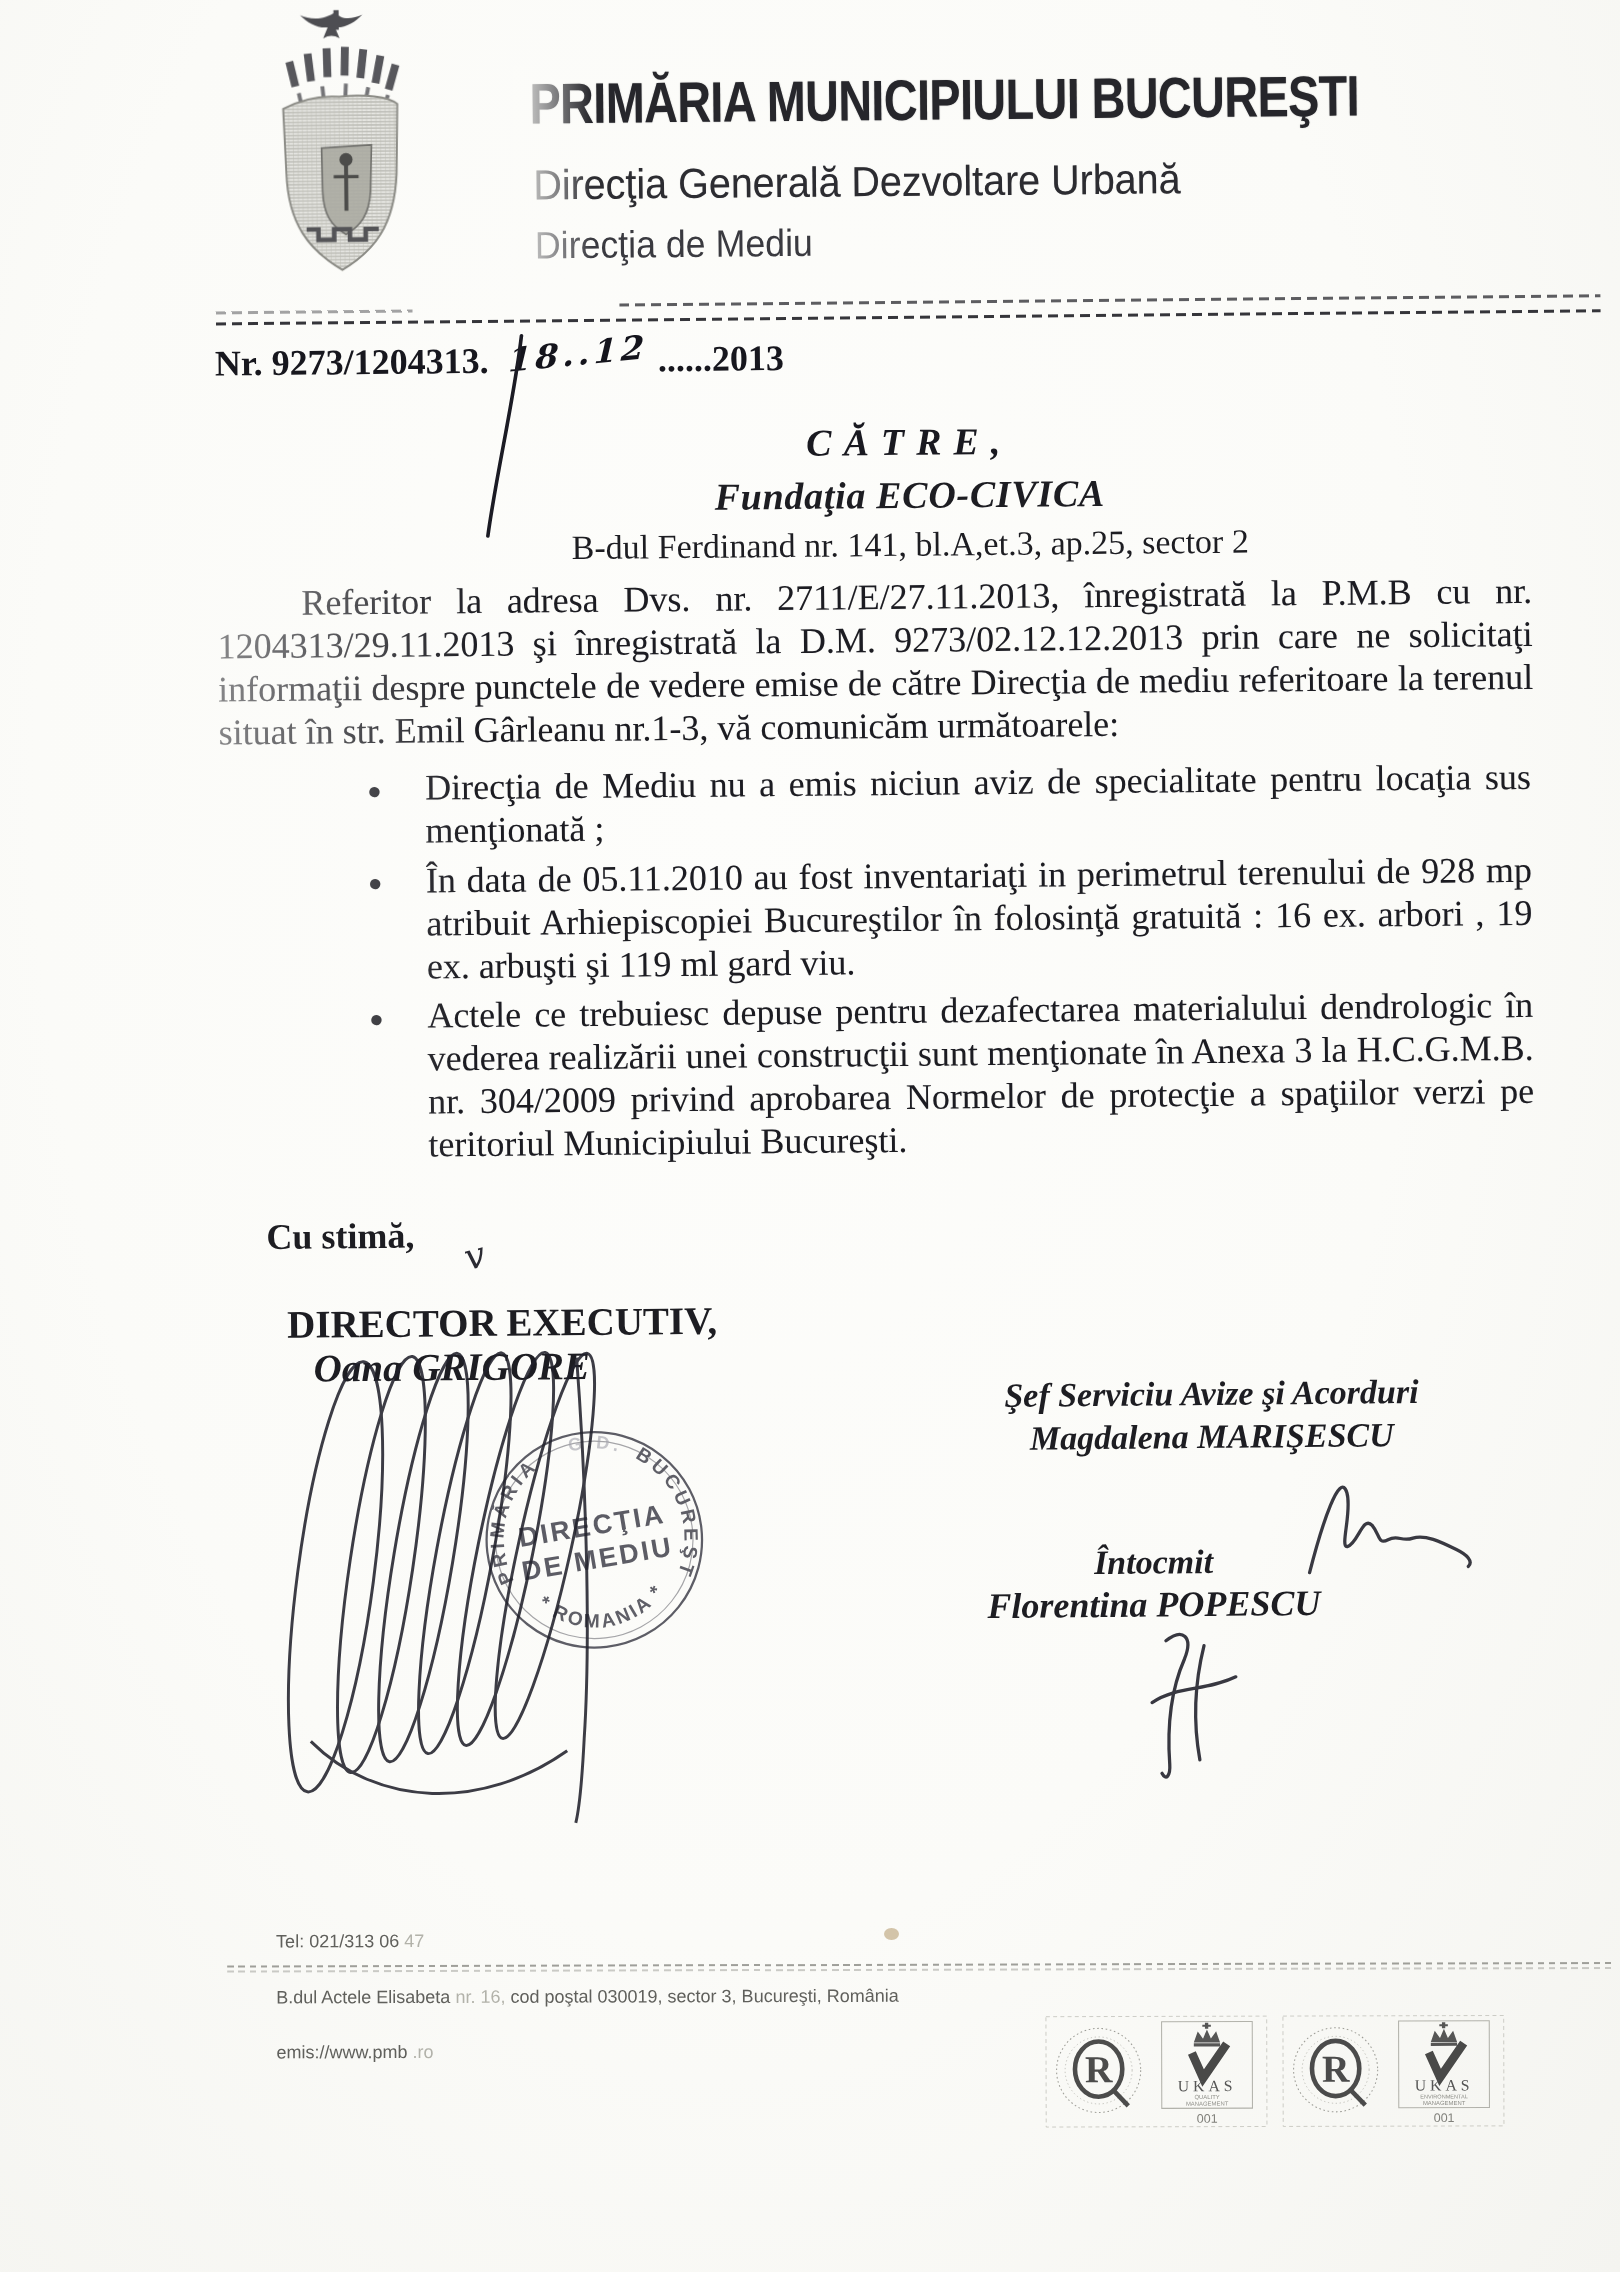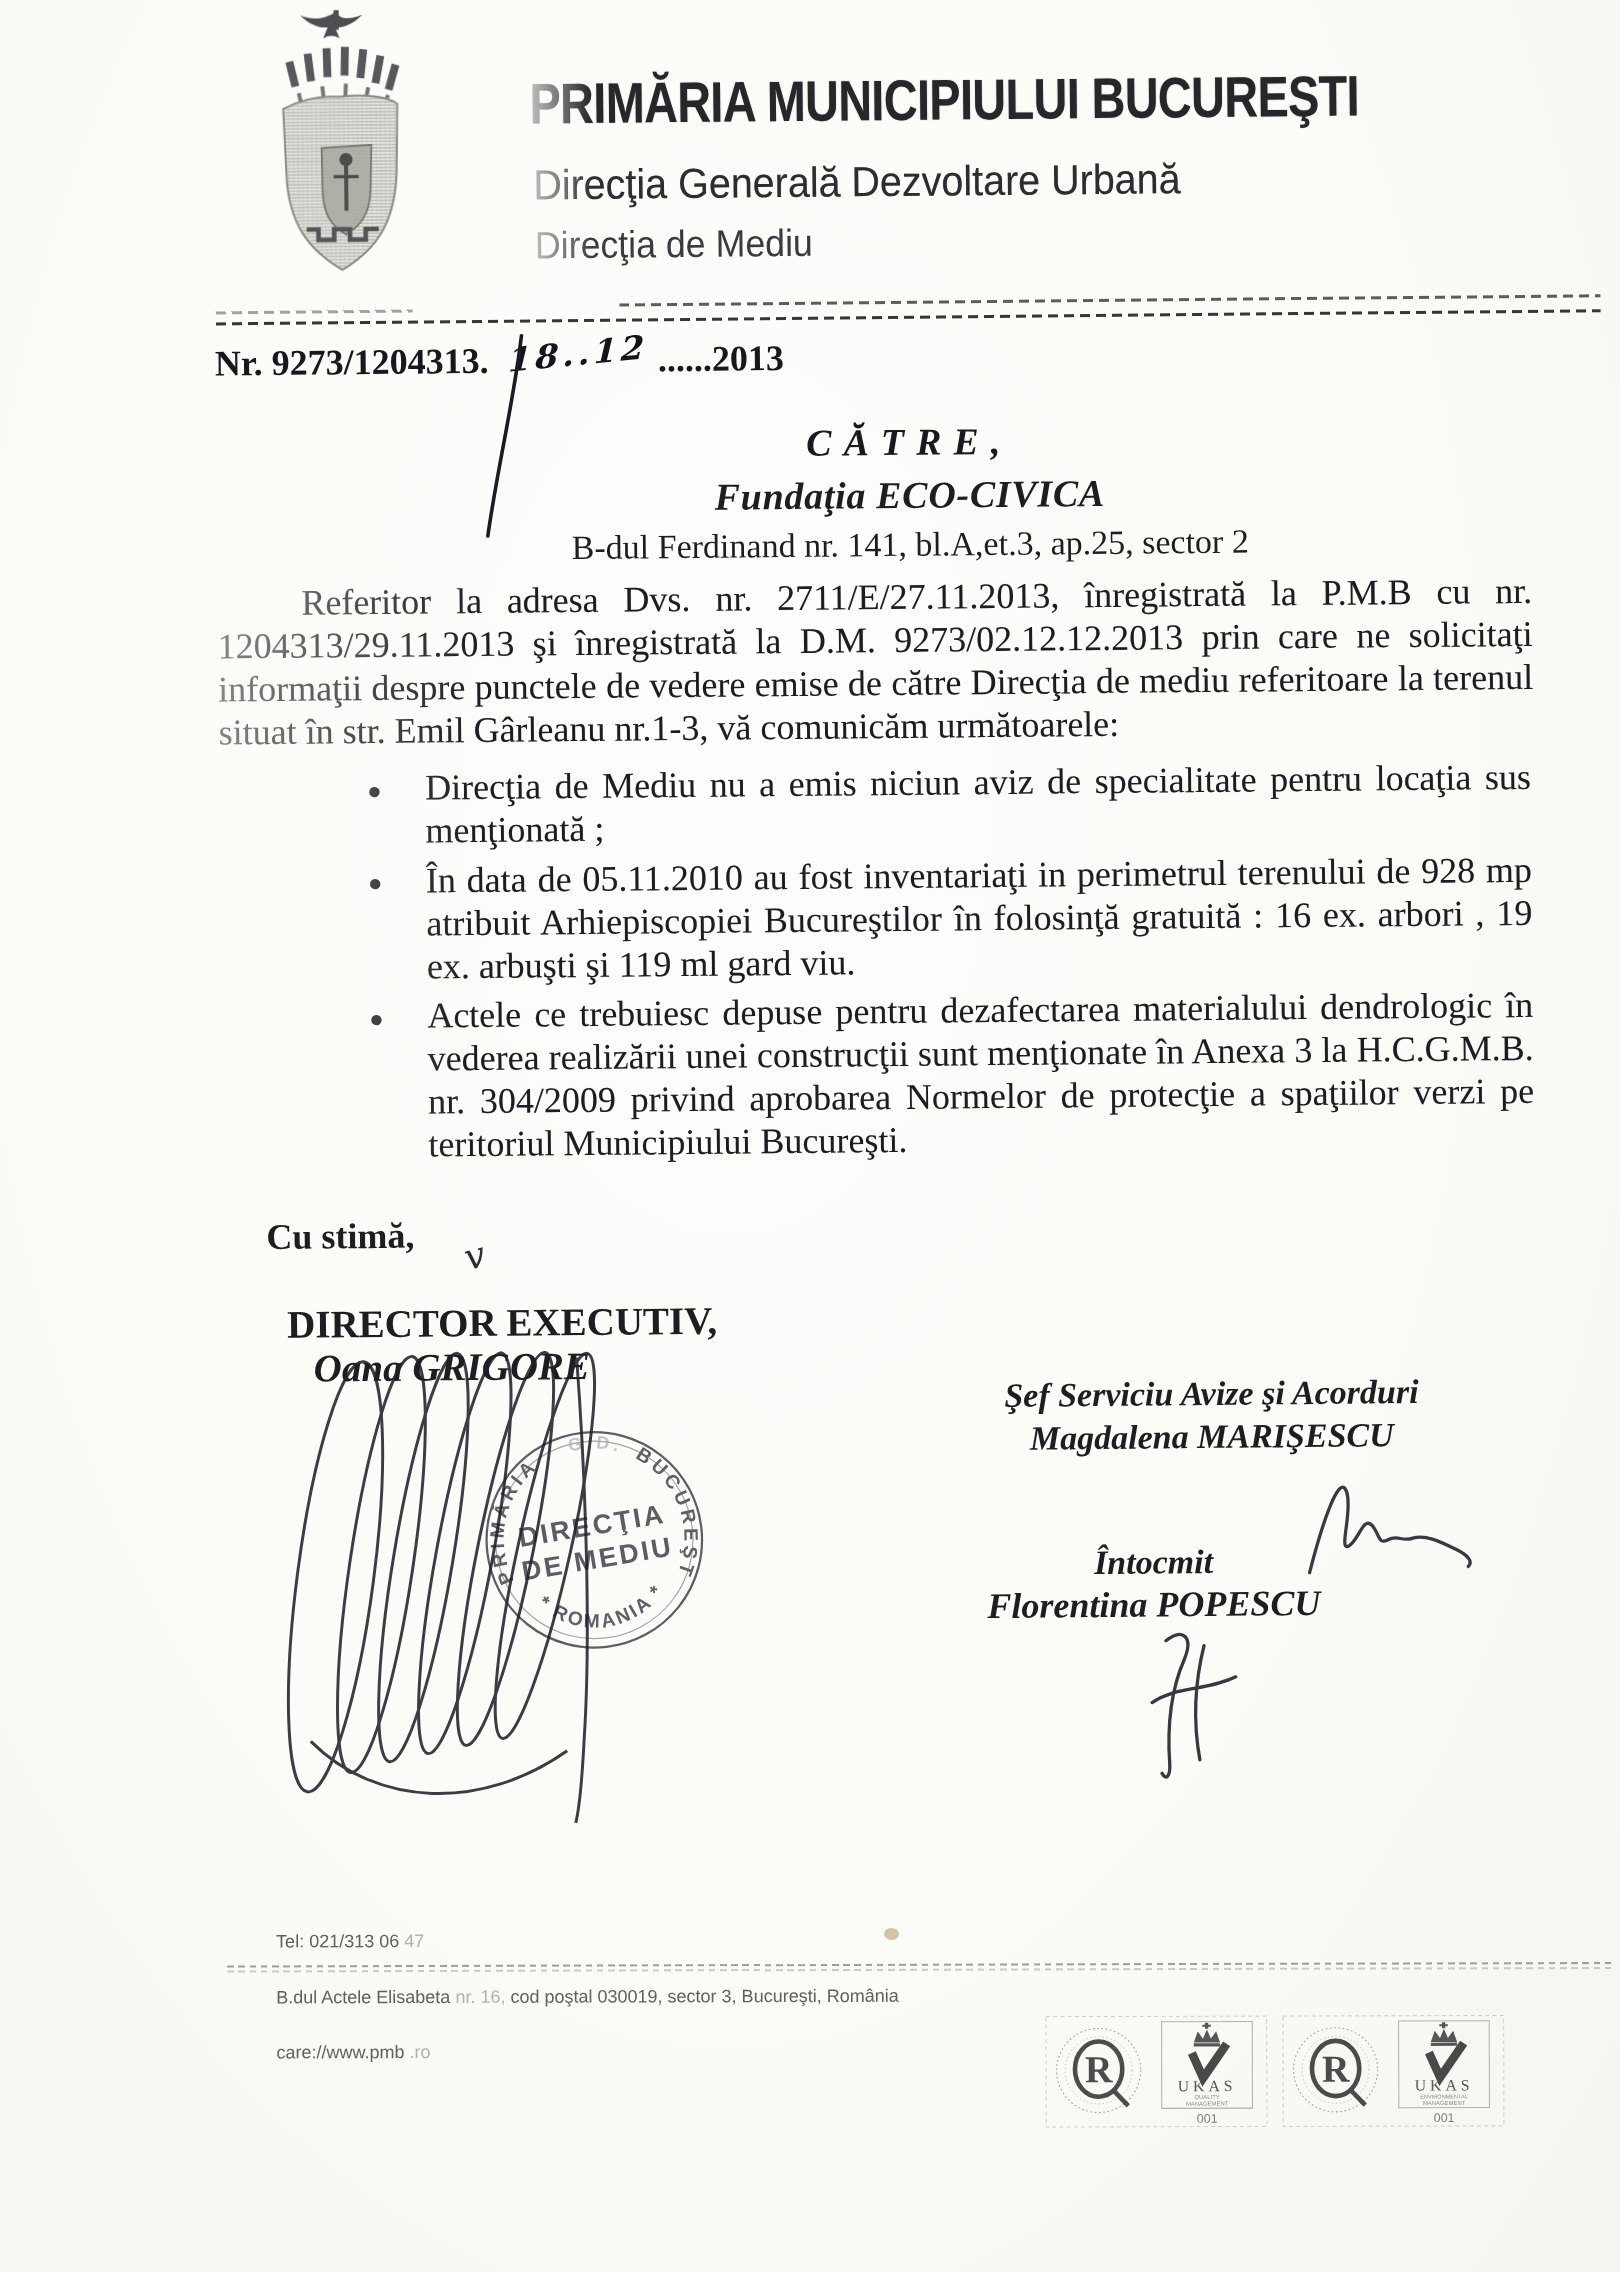--- a/index.html
+++ b/index.html
@@ -238,21 +238,21 @@
     <div class="abs footer-text" style="left:274px; top:1986px;">
       <span>B.dul Actele Elisabeta</span>
       <span class="faded">nr. 16,</span>
       <span>cod poştal 030019, sector 3, Bucureşti, România</span>
     </div>
     <div class="abs footer-text" style="left:274px; top:1930px;">
       <span>Tel: 021/313 06</span>
       <span class="faded">47</span>
     </div>
     <div class="abs footer-text" style="left:274px; top:2041px;">
-      <span>care://www.pmb</span>
+      <span>emis://www.pmb</span>
       <span class="faded">.ro</span>
     </div>
 
     <div>
 
       <svg class="abs" style="left:1042px; top:2016px; opacity:.85;" width="224" height="113" viewBox="0 0 340 172">
         <rect x="2" y="2" width="336" height="168" fill="none" stroke="#c4c4bd" stroke-width="1.5" stroke-dasharray="6 5"></rect>
         <g>
           <circle cx="82" cy="84" r="64" fill="none" stroke="#8f8f88" stroke-width="1.6" stroke-dasharray="2.5 4"></circle>
           <circle cx="82" cy="84" r="51" fill="none" stroke="#a8a8a0" stroke-width="1.2" stroke-dasharray="2 4"></circle>

